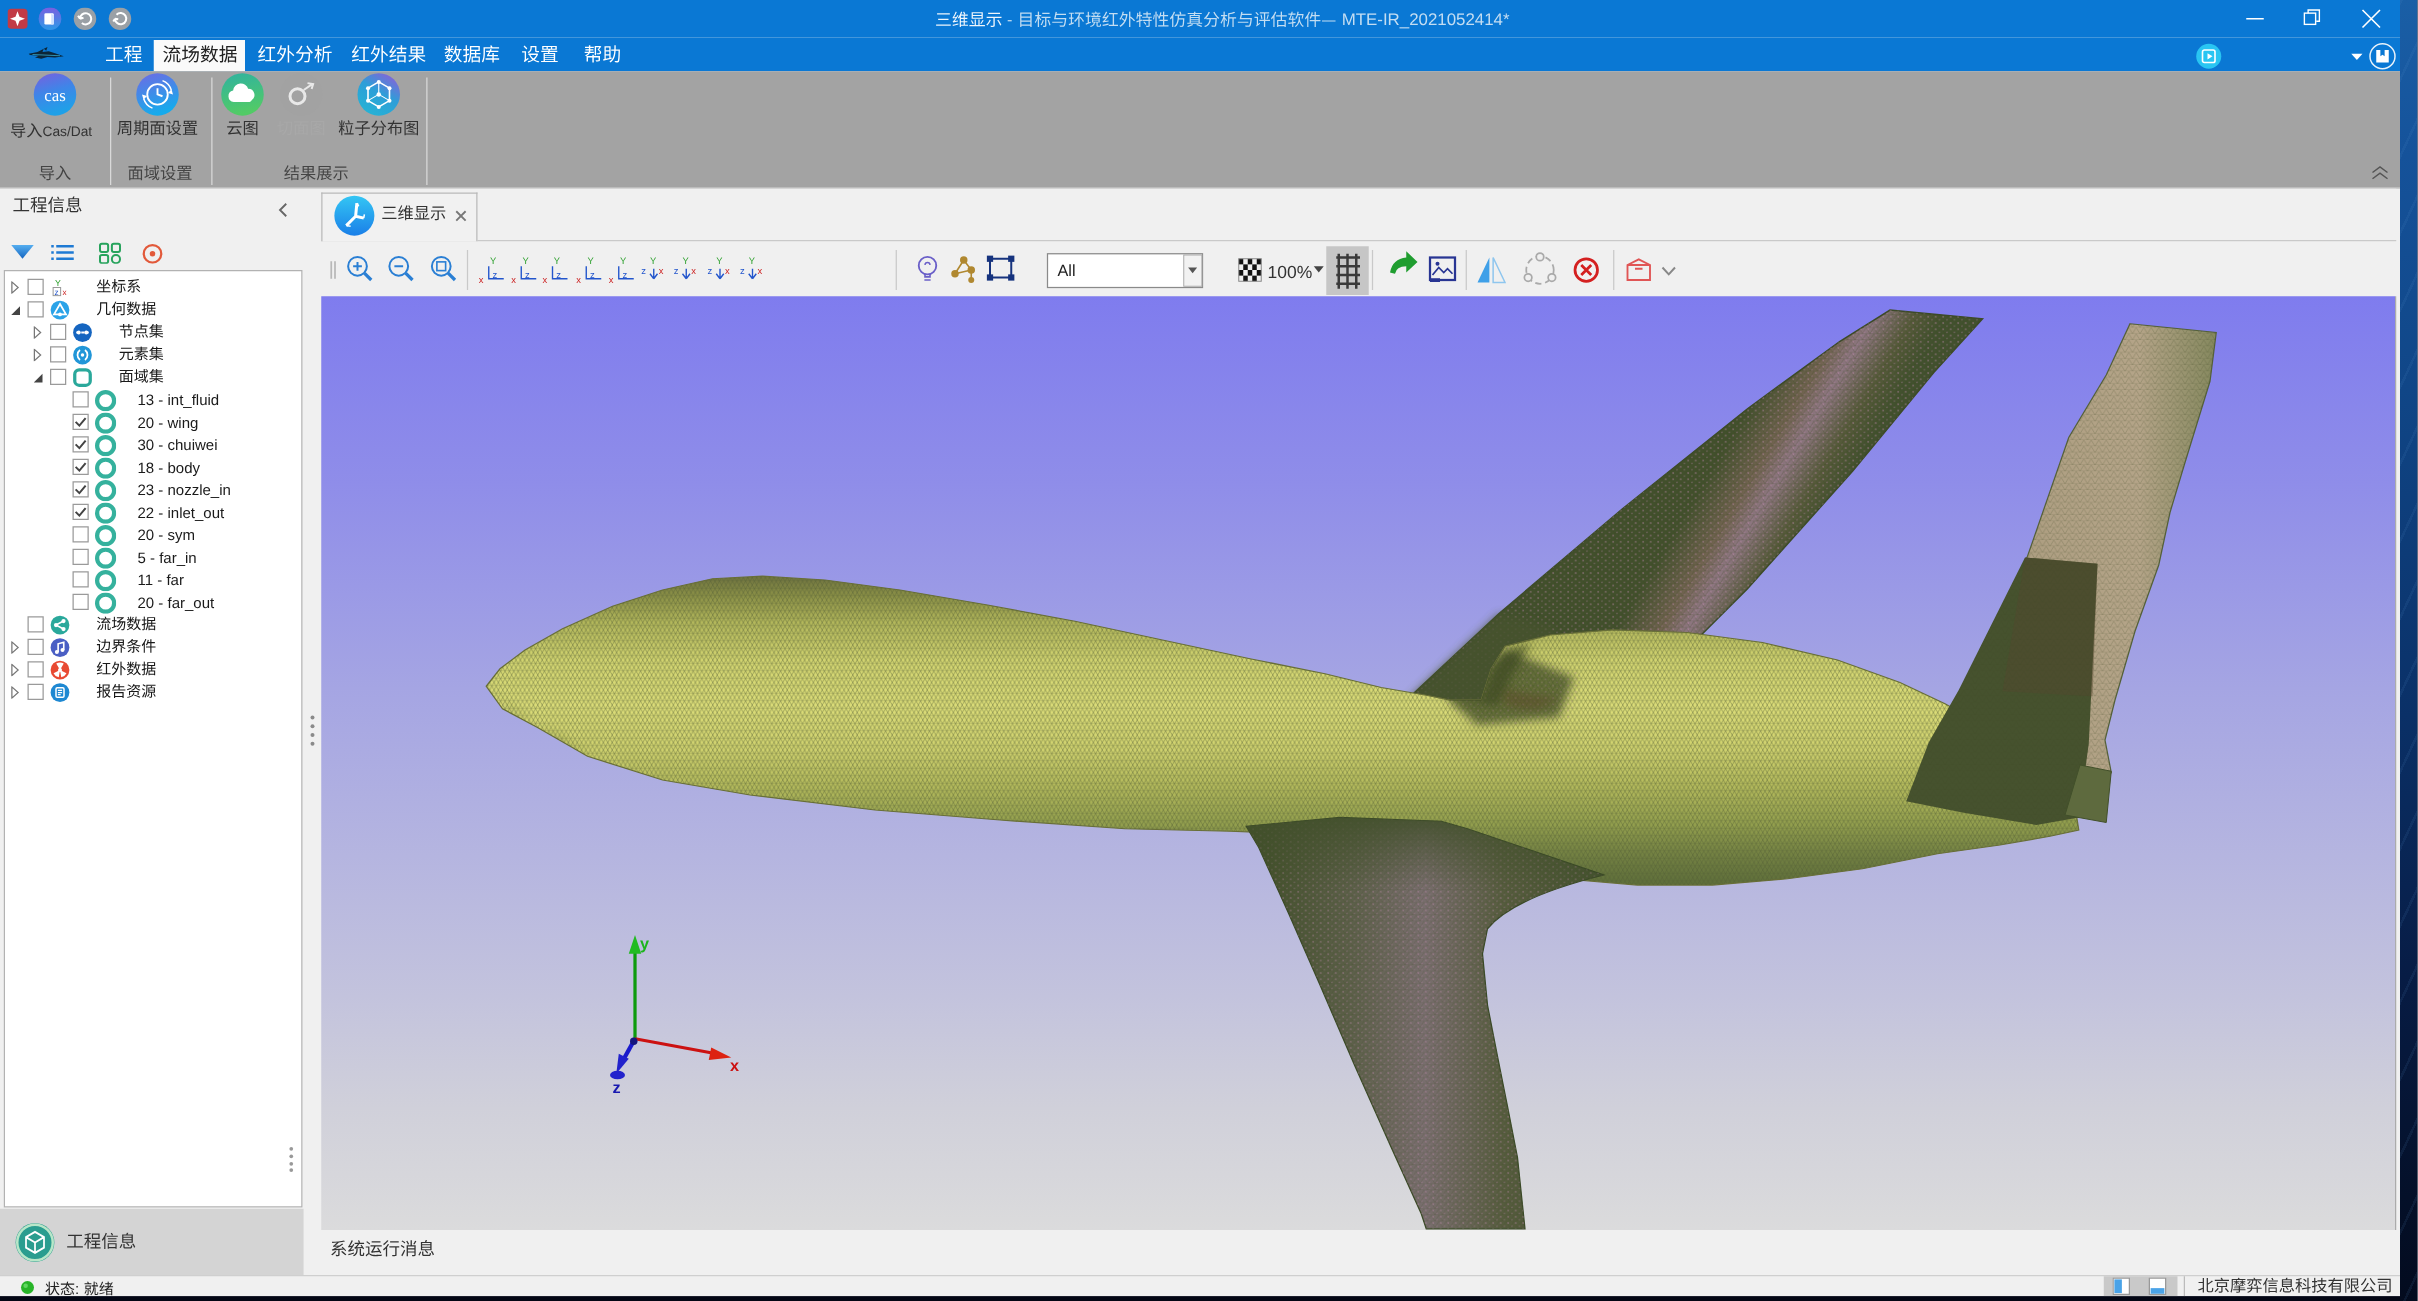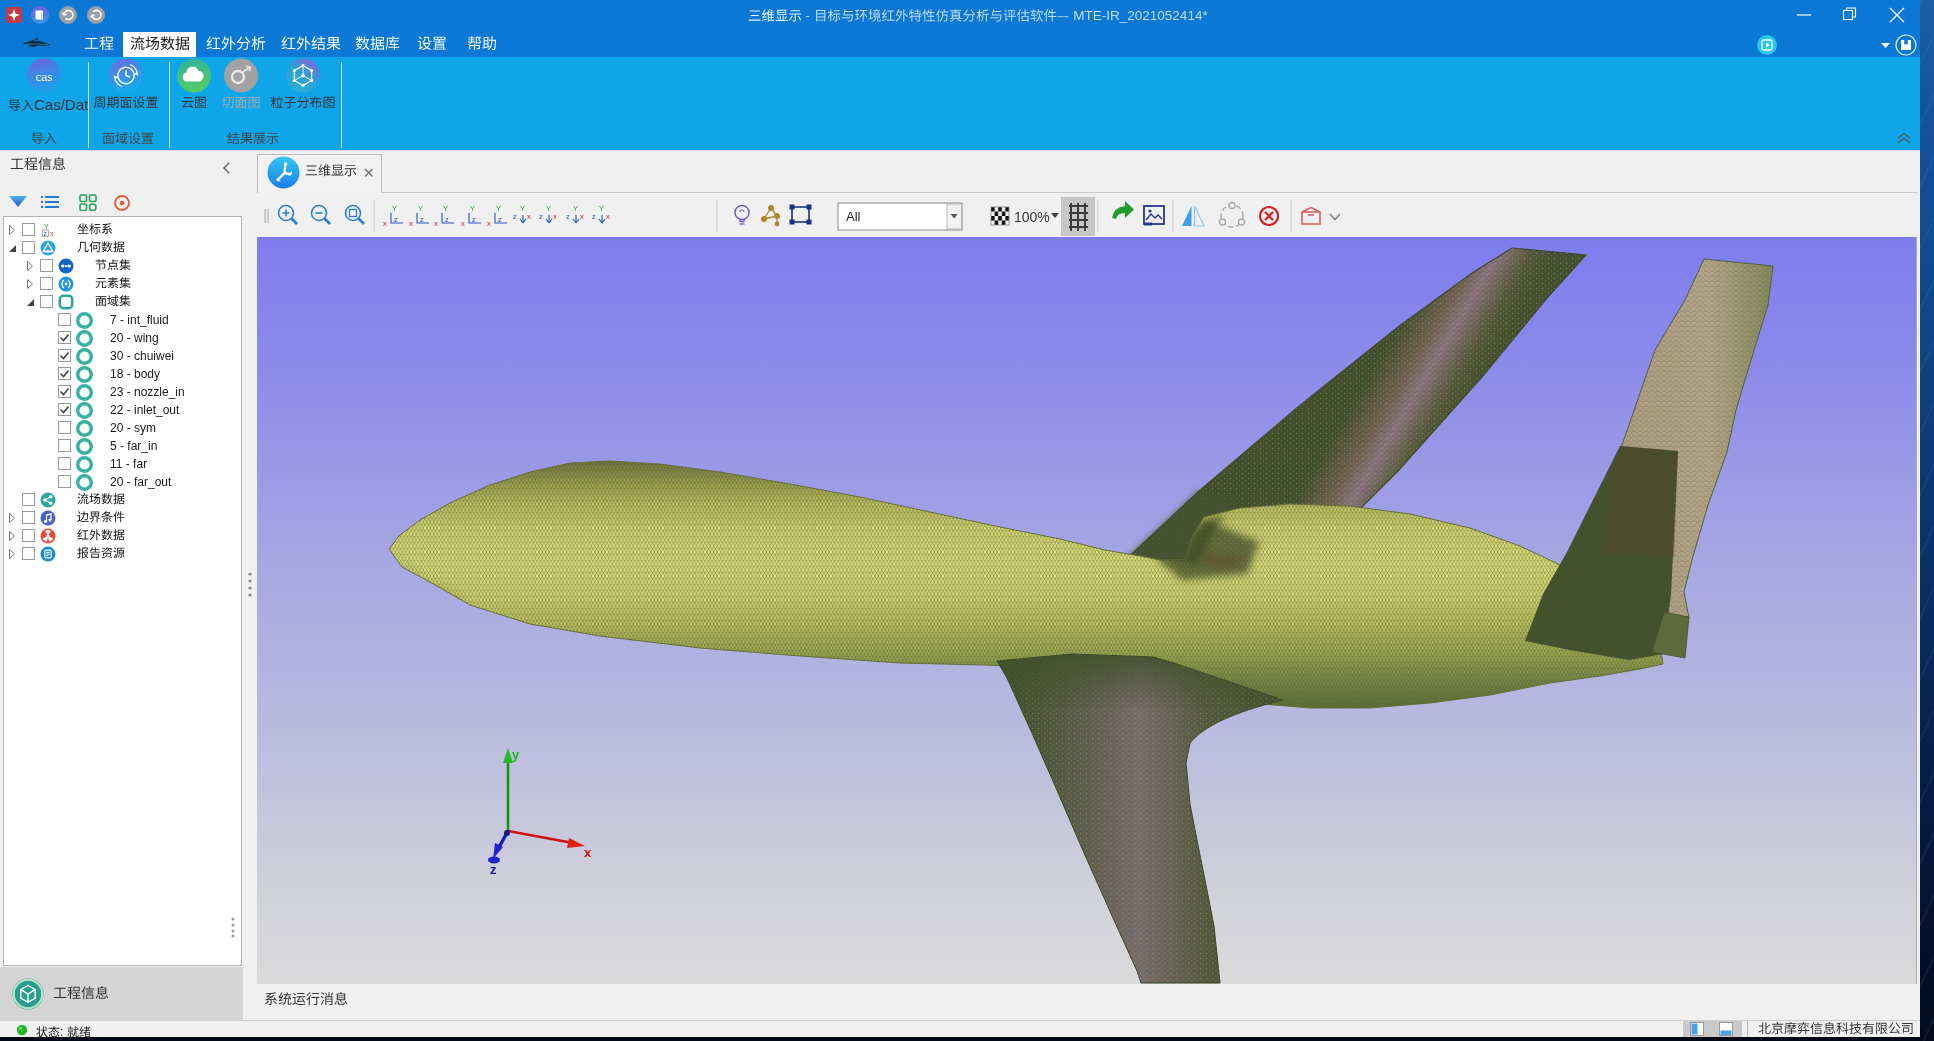--- a/index.html
+++ b/index.html
@@ -4,21 +4,21 @@
 html,body{width:1934px;height:1041px;overflow:hidden}
 body{font-family:"Liberation Sans",sans-serif;background:#04081c;position:relative}
 .abs{position:absolute}
 svg.zh{display:inline-block;vertical-align:baseline}
 #app{position:absolute;left:0;top:0;width:1920px;height:1037px;background:#f0f0f0}
 #deskR{position:absolute;left:1920px;top:0;width:14px;height:1041px;
  background:repeating-linear-gradient(115deg,rgba(90,150,210,0.10) 0 2px,rgba(0,0,0,0) 2px 26px),linear-gradient(180deg,#1a5fa6 0%,#15529a 12%,#104687 30%,#0a3067 55%,#071c45 75%,#041029 92%,#030b1e 100%)}
 #deskB{position:absolute;left:0;top:1037px;width:1920px;height:4px;background:#030614}
 #titlebar{position:absolute;left:0;top:0;width:1920px;height:30px;background:#0a78d4}
 #menurow{position:absolute;left:0;top:30px;width:1920px;height:27px;background:#0a78d4}
-#ribbon{position:absolute;left:0;top:57px;width:1920px;height:94px;background:#0ea5e9;border-bottom:1px solid #d5d5d5}
+#ribbon{position:absolute;left:0;top:57px;width:1920px;height:94px;background:#a3a3a3;border-bottom:1px solid #d5d5d5}
 .rsep{position:absolute;top:5px;width:1px;height:86px;background:#d9d9d9}
 #leftpanel{position:absolute;left:0;top:151px;width:243px;height:870px;background:#f0f0f0}
 #treebox{position:absolute;left:3px;top:65px;width:239px;height:750px;background:#fff;border:1px solid #b2b2b2}
 #panelbot{position:absolute;left:0;top:816px;width:243px;height:54px;background:#d4d4d4}
 #splitter{position:absolute;left:243px;top:151px;width:14px;height:870px;background:#f0f0f0}
 #tabbar{position:absolute;left:257px;top:151px;width:1660px;height:42px;background:#f0f0f0;border-bottom:1px solid #c9c9c9}
 #vtoolbar{position:absolute;left:257px;top:194px;width:1660px;height:43px;background:#f0f0f0}
 #viewport{position:absolute;left:257px;top:237px;width:1660px;height:747px;border-right:1px solid #ababab;
  background:linear-gradient(180deg,#7f7cee 0%,#8f8de9 20%,#a5a5e3 42%,#b5b5e0 60%,#c3c3dd 75%,#d0d0da 87%,#dbdbdc 100%)}
 #msgbar{position:absolute;left:244px;top:984px;width:1676px;height:36px;background:#f0f0f0}
@@ -305,21 +305,21 @@
         <circle cx="311.6" cy="23.5" r="1.6" fill="#fff"></circle>
         <circle cx="303" cy="28.5" r="1.6" fill="#fff"></circle>
         <circle cx="294.4" cy="23.5" r="1.6" fill="#fff"></circle>
         <circle cx="294.4" cy="13.5" r="1.6" fill="#fff"></circle>
 </svg>
       <div class="abs" style="left:8px;top:39px;white-space:nowrap"><svg class="zh" width="26" height="14" viewBox="0 0 26 14" style="vertical-align:-2.9px;">
           <g fill="#333" transform="translate(0,11.12) scale(0.0130)">
             <use href="#z5bfc"></use>
             <use href="#z5165" x="1000"></use>
           </g>
-        </svg><span style="font-size:15px;color:#333">Cas/Dat</span></div>
+        </svg><span style="font-size:11px;color:#333">Cas/Dat</span></div>
       <div class="abs" style="left:126px;top:39px;transform:translateX(-50%)">
         <svg class="zh" width="65" height="14" viewBox="0 0 65 14" style="display:block;">
           <g fill="#333333" transform="translate(0,11.12) scale(0.0130)">
             <use href="#z5468"></use>
             <use href="#z671f" x="1000"></use>
             <use href="#z9762" x="2000"></use>
             <use href="#z8bbe" x="3000"></use>
             <use href="#z7f6e" x="4000"></use>
           </g>
         </svg>
@@ -516,21 +516,21 @@
                 <use href="#z96c6" x="2000"></use>
               </g>
             </svg>
           </span>
         </div>
         <div class="trow" style="left:0;top:95px;width:239px">
           <span class="cb" style="left:58px"></span>
           <span class="abs" style="left:76px;top:1px"><svg width="17" height="17" viewBox="0 0 17 17">
               <circle cx="8.5" cy="8.5" r="6.8" fill="none" stroke="#35b19d" stroke-width="3.4"></circle>
             </svg></span>
-          <span class="abs lat" style="left:110px;top:2px">7 - int_fluid</span>
+          <span class="abs lat" style="left:110px;top:2px">13 - int_fluid</span>
         </div>
         <div class="trow" style="left:0;top:113px;width:239px">
           <span class="cb" style="left:58px"></span>
           <svg class="abs" style="left:58px;top:2px" width="13" height="13">
             <path d="M2.5 6.5 L5.5 9.5 L10.5 3.5" stroke="#444" stroke-width="1.6" fill="none"></path>
           </svg>
           <span class="abs" style="left:76px;top:1px"><svg width="17" height="17" viewBox="0 0 17 17">
               <circle cx="8.5" cy="8.5" r="6.8" fill="none" stroke="#35b19d" stroke-width="3.4"></circle>
             </svg></span>
           <span class="abs lat" style="left:110px;top:2px">20 - wing</span>

